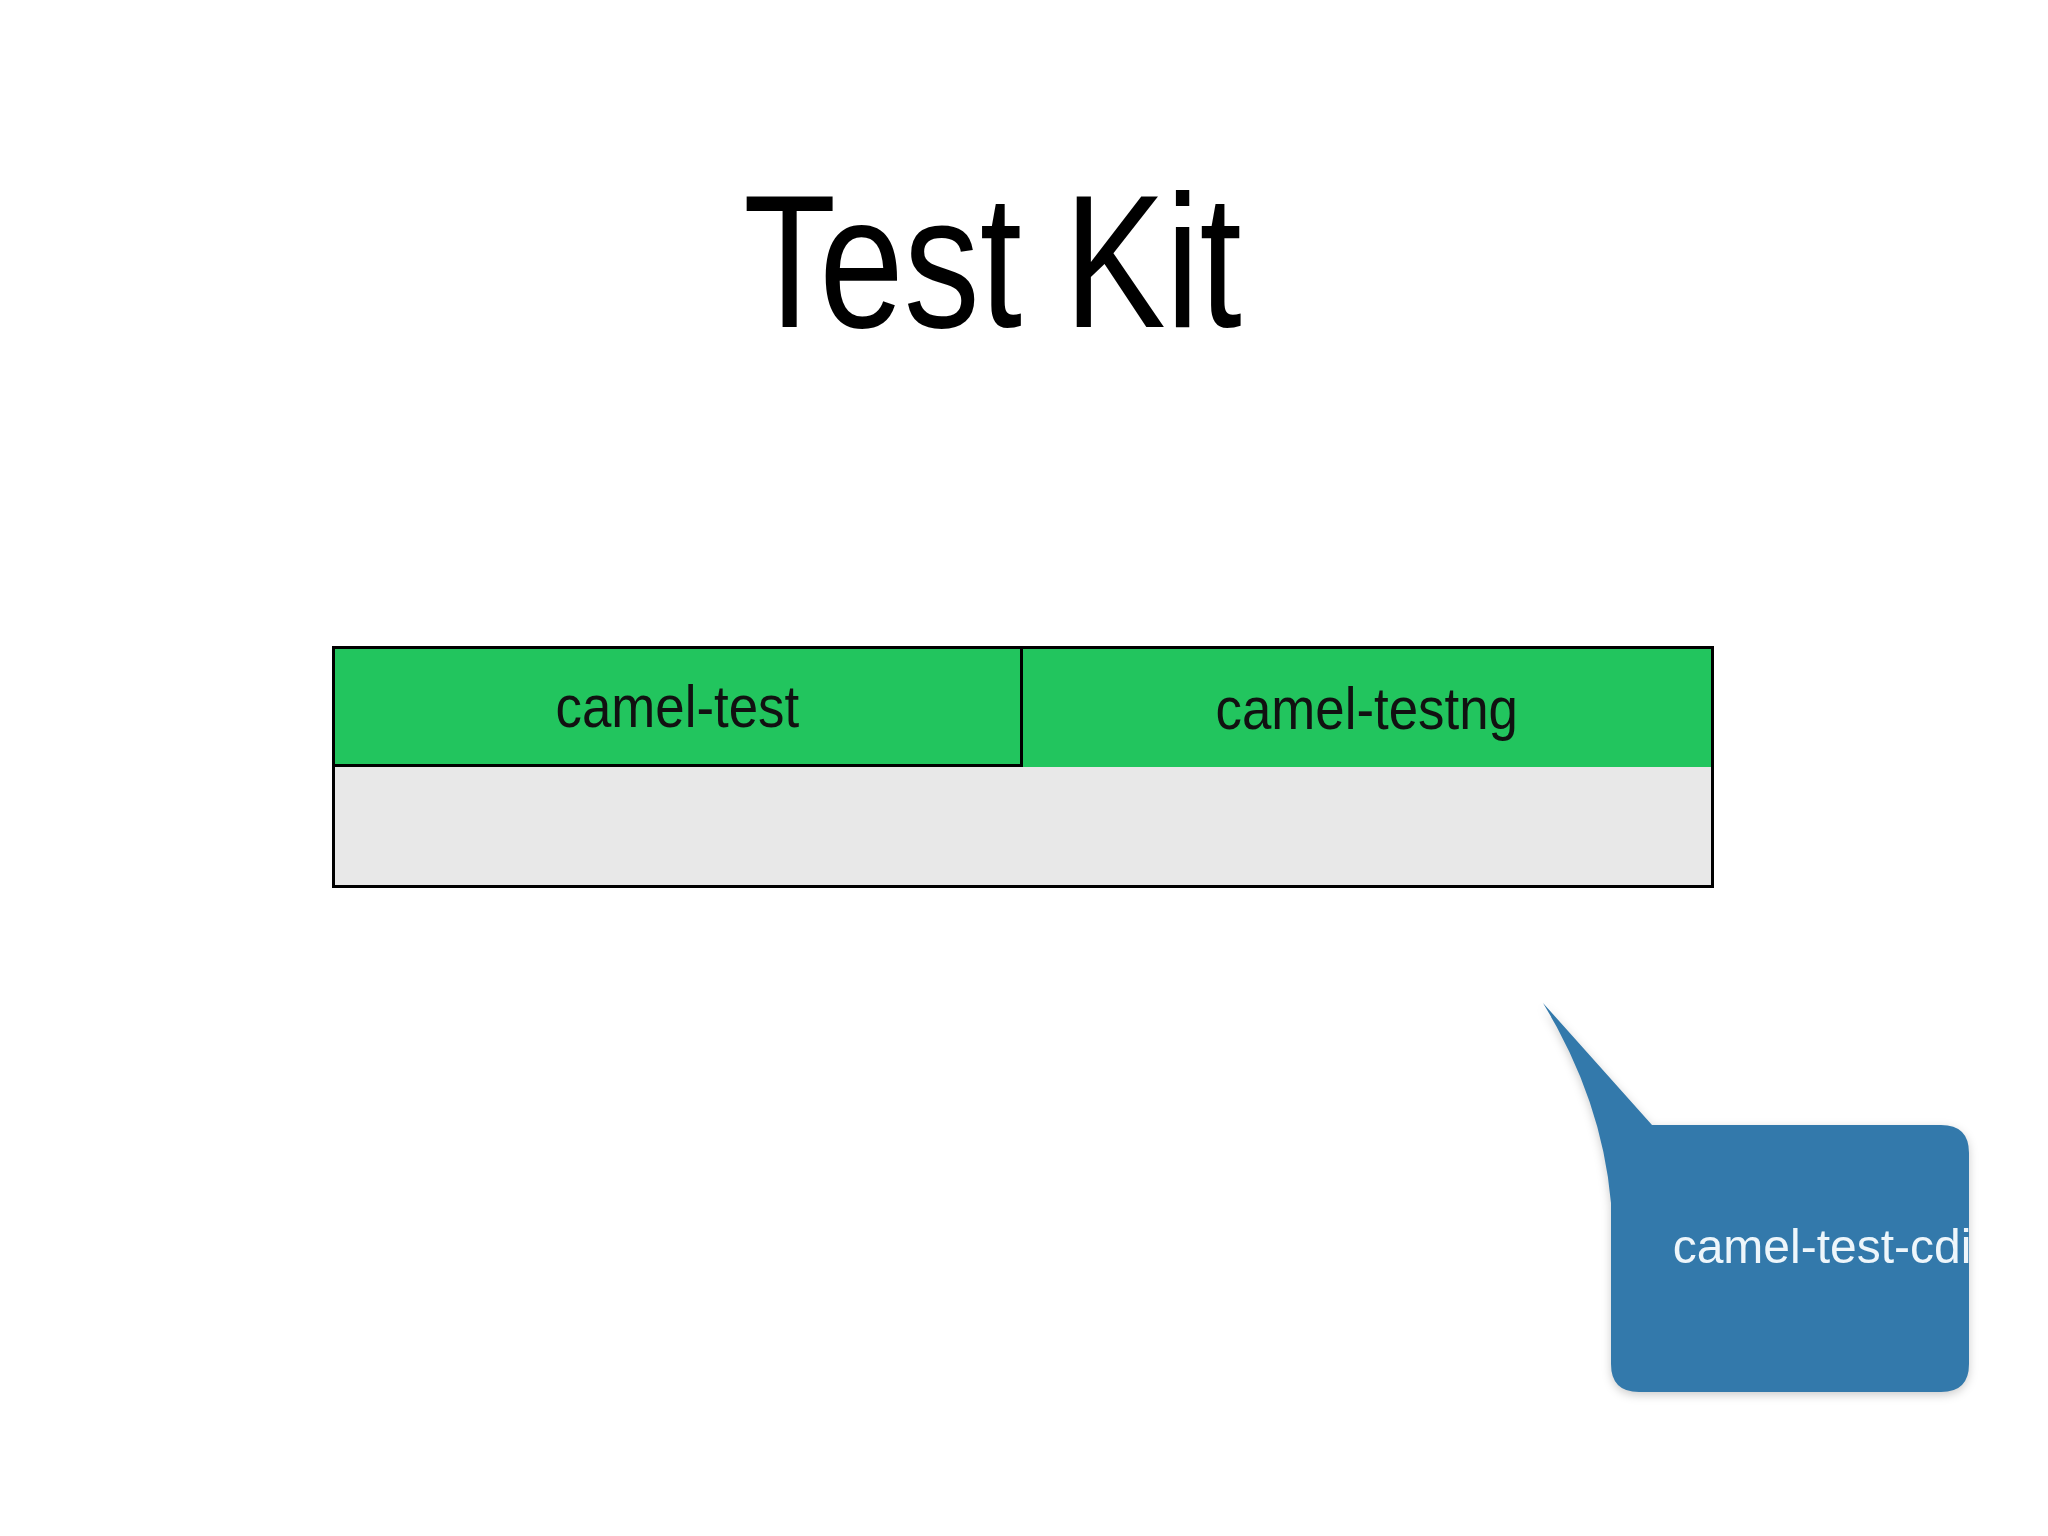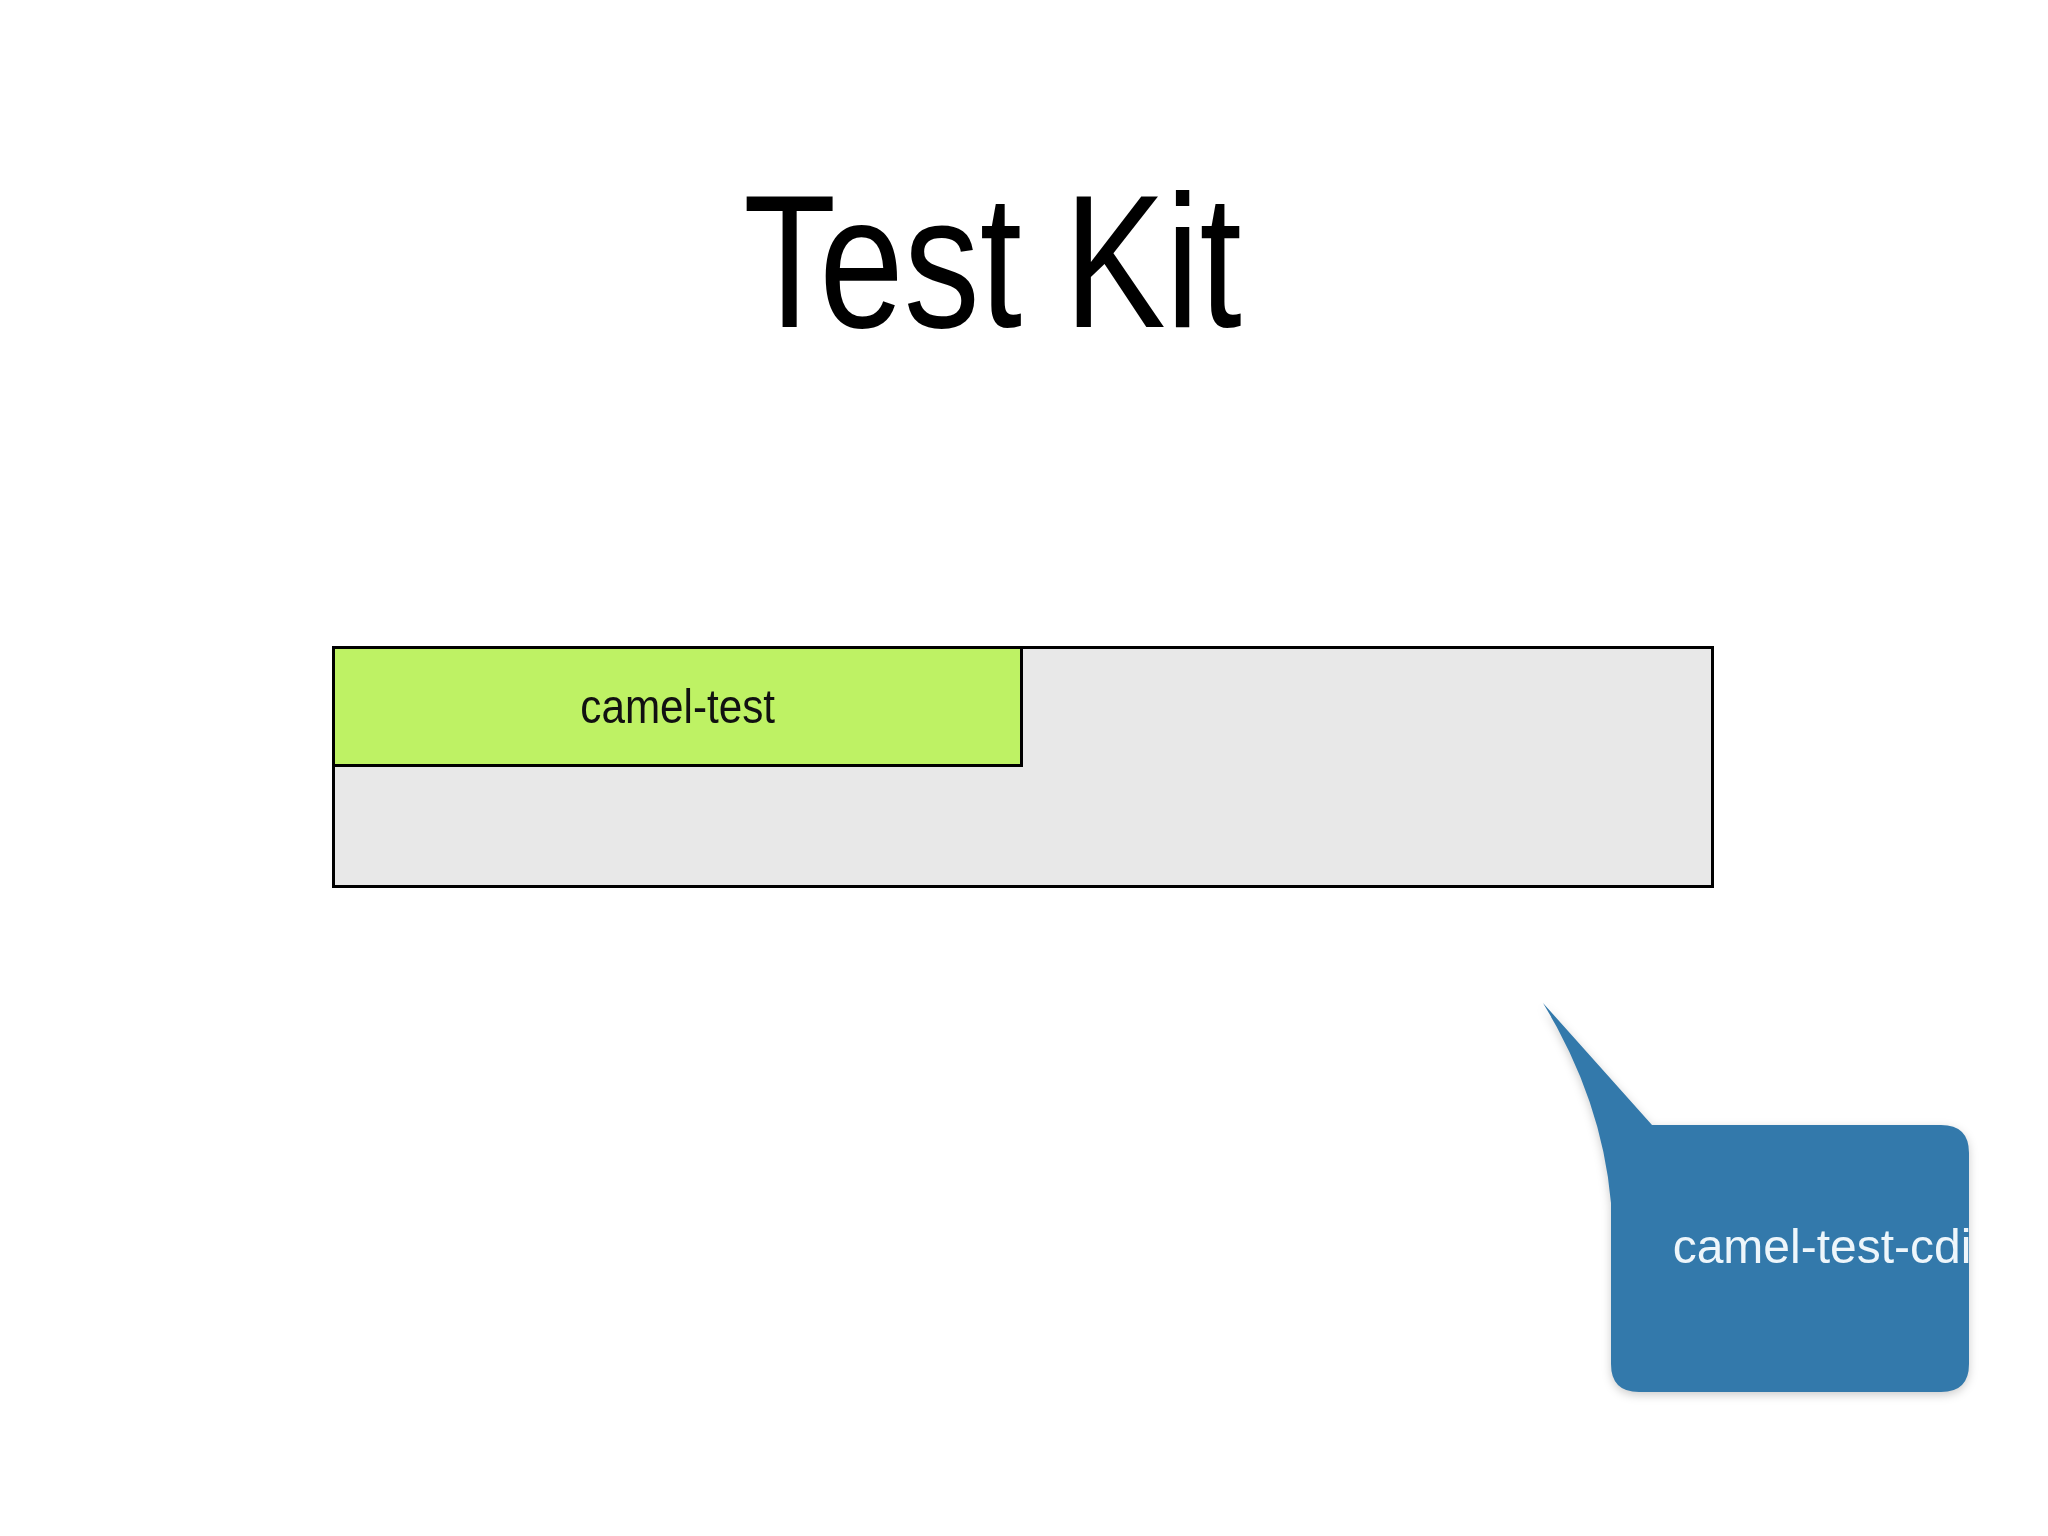--- a/index.html
+++ b/index.html
@@ -46,24 +46,24 @@
     border: 3px solid #000000;
     background: #e8e8e8;
     display: grid;
     grid-template-columns: 1fr 1fr;
     grid-template-rows: 1fr 1fr;
   }
   .kit-cell {
     display: flex;
     align-items: center;
     justify-content: center;
-    font-size: 48px;
+    font-size: 60px;
     color: #111111;
     box-sizing: border-box;
-    background: #bef264;
+    background: #22c55e;
   }
   .kit-cell.col-left  { border-right: 3px solid #000000; }
   .kit-cell.row-top   { border-bottom: 3px solid #000000; }
   .kit-cell .squeeze {
     display: inline-block;
     transform: scaleX(0.88);
     transform-origin: 50% 50%;
     white-space: nowrap;
   }
 
@@ -97,20 +97,23 @@
 <div id="stage">
 
   <div class="slide-title">
     <span class="squeeze">Test Kit</span>
   </div>
 
   <div class="kit-table">
     <div class="kit-cell col-left row-top">
       <span class="squeeze">camel-test</span>
     </div>
+    <div class="kit-cell">
+      <span class="squeeze">camel-testng</span>
+    </div>
   </div>
 
   <svg class="callout-svg" viewBox="0 0 2048 1536" aria-hidden="true">
     <path d="M 1543 1003
              L 1652 1125
              L 1941 1125
              Q 1969 1125 1969 1153
              L 1969 1364
              Q 1969 1392 1941 1392
              L 1639 1392

